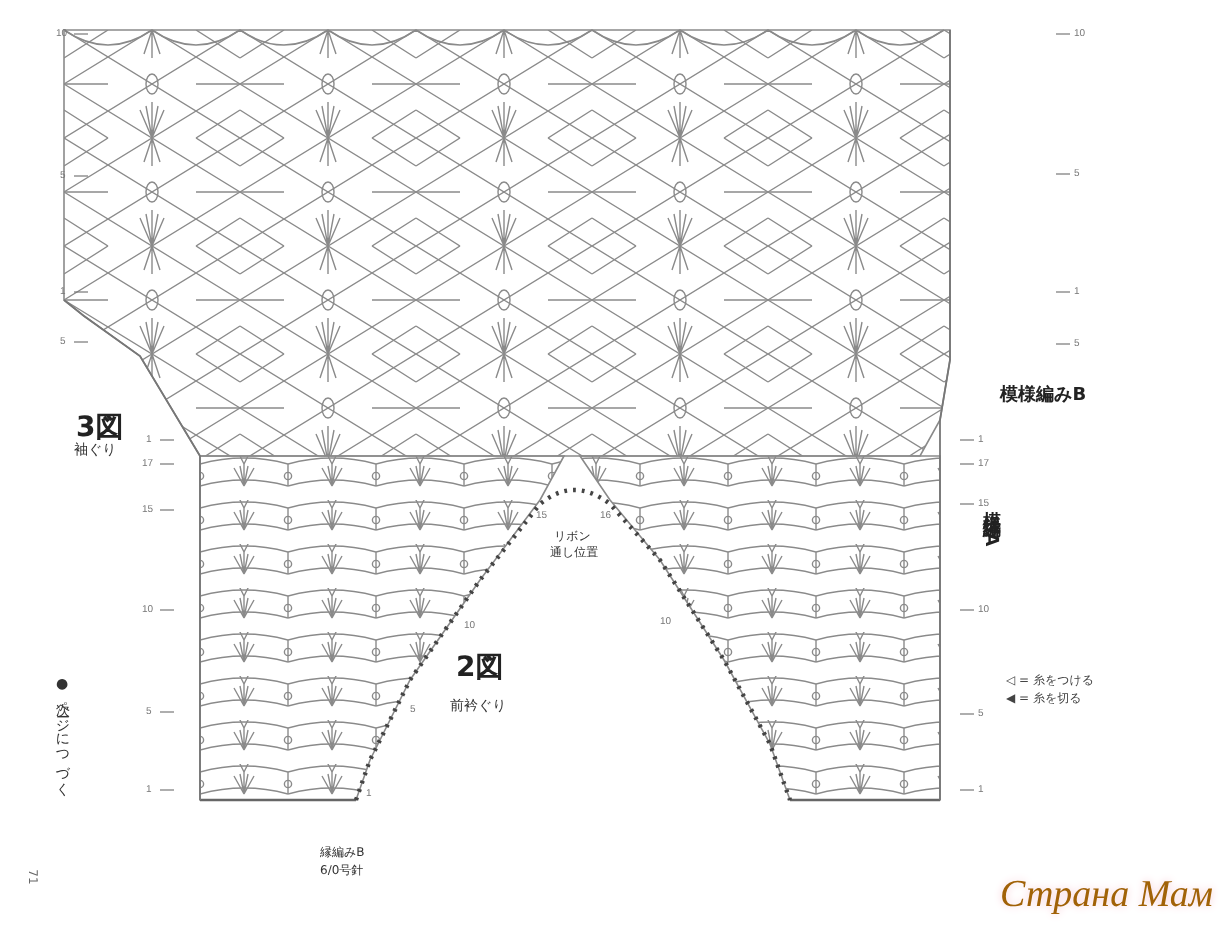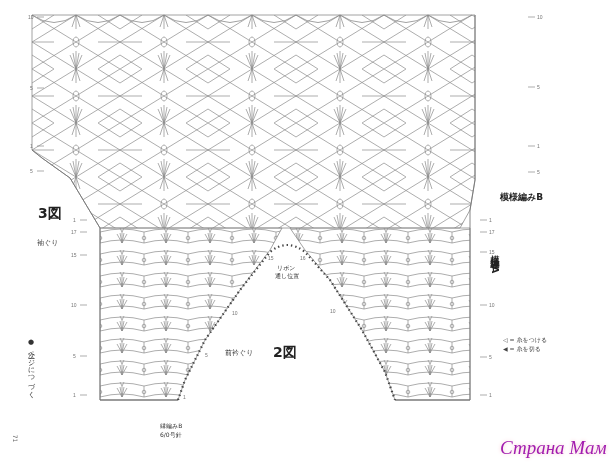--- a/index.html
+++ b/index.html
@@ -3,21 +3,21 @@
 <meta charset="utf-8">
 <style>
   html,body{margin:0;padding:0;background:#fff;}
   body{width:610px;height:463px;position:relative;overflow:hidden;font-family:"DejaVu Sans",sans-serif;color:#222;}
   .abs{position:absolute;}
   #chart{position:absolute;left:0;top:0;}
   .rowmark{position:absolute;font-size:5px;color:#777;white-space:nowrap;font-family:"Liberation Sans",sans-serif;}
   .label-bold{font-weight:bold;font-size:14px;color:#222;}
   .label-sm{font-size:7px;color:#333;}
   .vert{writing-mode:vertical-rl;letter-spacing:2px;}
-  .wm{font-family:"Liberation Serif",serif;font-style:italic;font-size:19px;color:#a21caf;text-shadow:0 0 4px #f5c8d2;}
+  .wm{font-family:"Liberation Serif",serif;font-style:italic;font-size:19px;color:#a16207;text-shadow:0 0 4px #f5c8d2;}
   .legend-row{font-size:6px;color:#444;white-space:nowrap;}
 </style>
 </head>
 <body>
 
 <svg id="chart" width="610" height="463" viewBox="0 0 610 463" xmlns="http://www.w3.org/2000/svg">
   <defs>
 
     <pattern id="latB" x="32" y="15" width="88" height="54" patternUnits="userSpaceOnUse">
       <g stroke="#8a8a8a" stroke-width="0.7" fill="none">
@@ -112,26 +112,26 @@
 <span class="rowmark" style="left:489px;top:392px;">1</span>
 
 <span class="rowmark" style="left:268px;top:255px;">15</span>
 <span class="rowmark" style="left:300px;top:255px;">16</span>
 <span class="rowmark" style="left:232px;top:310px;">10</span>
 <span class="rowmark" style="left:330px;top:308px;">10</span>
 <span class="rowmark" style="left:205px;top:352px;">5</span>
 <span class="rowmark" style="left:183px;top:394px;">1</span>
 
 <div class="abs label-bold" style="left:38px;top:205px;">3図</div>
-<div class="abs label-sm" style="left:37px;top:238px;">袖ぐり</div>
+<div class="abs label-sm" style="left:37px;top:220px;">袖ぐり</div>
 
 <div class="abs label-bold" style="left:500px;top:191px;font-size:9px;">模様編みB</div>
 <div class="abs label-bold vert" style="left:488px;top:248px;font-size:9px;">模様編みA</div>
 
-<div class="abs label-bold" style="left:228px;top:344px;margin-left:45px;">2図</div>
+<div class="abs label-bold" style="left:228px;top:325px;">2図</div>
 <div class="abs label-sm" style="left:225px;top:348px;font-family:Liberation Mono, monospace;">前衿ぐり</div>
 
 <div class="abs label-sm" style="left:277px;top:264px;font-size:6px;">リボン</div>
 <div class="abs label-sm" style="left:275px;top:272px;font-size:6px;">通し位置</div>
 
 <div class="abs label-sm" style="left:160px;top:422px;font-size:6px;">縁編みB</div>
 <div class="abs label-sm" style="left:160px;top:431px;font-size:6px;">6/0号針</div>
 
 <div class="abs label-sm vert" style="left:26px;top:338px;font-size:7px;letter-spacing:0;">●次ページにつづく</div>
 <div class="abs" style="left:12px;top:435px;font-size:6px;color:#666;transform:rotate(90deg);">71</div>

